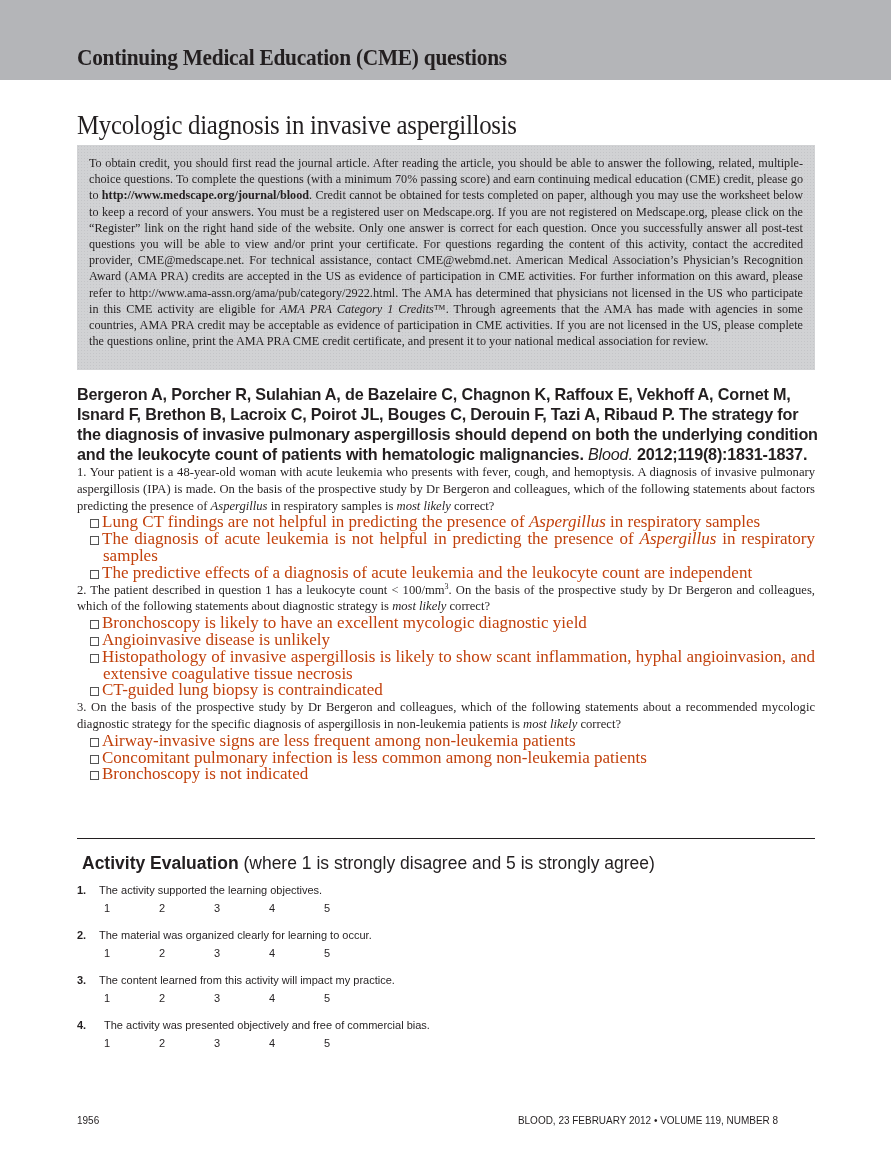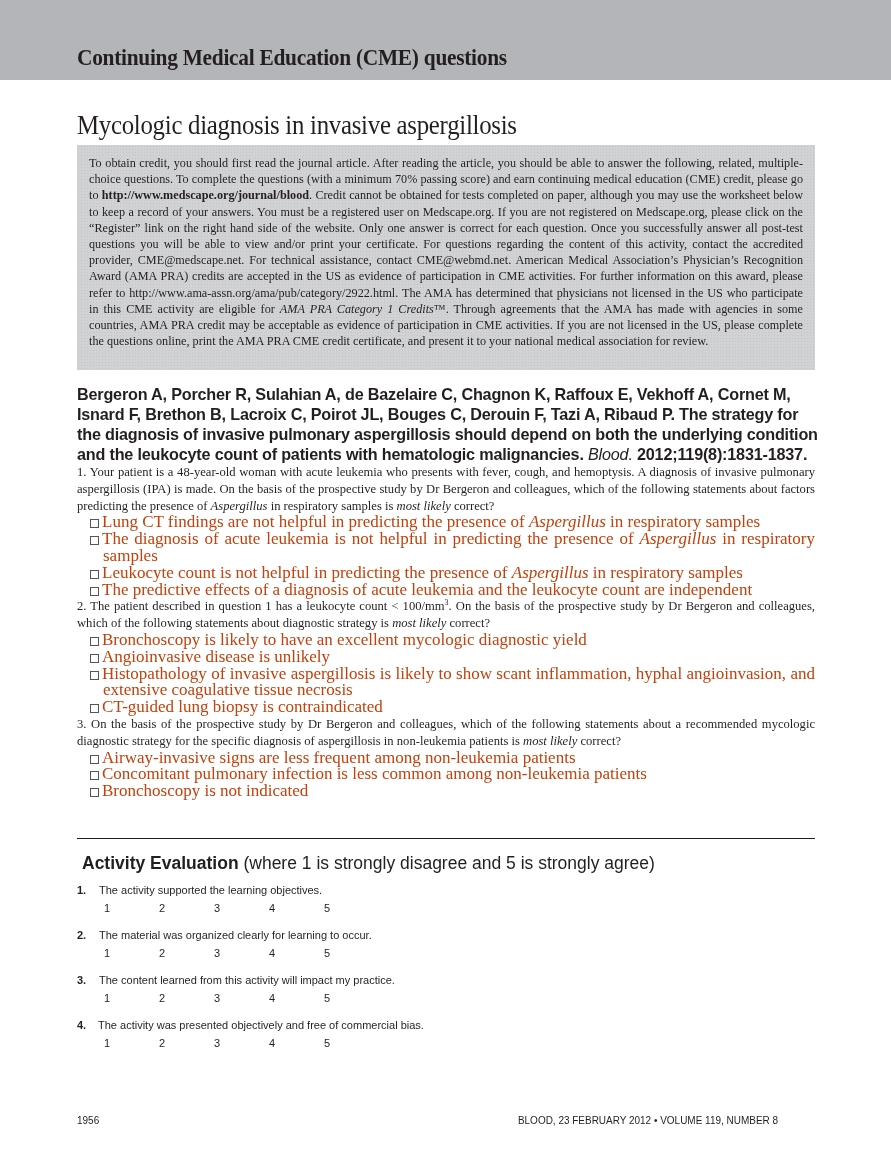--- a/index.html
+++ b/index.html
@@ -107,21 +107,20 @@
 
 <div class="citation"><span>Bergeron A, Porcher R, Sulahian A, de Bazelaire C, Chagnon K, Raffoux E, Vekhoff A, Cornet M, Isnard F, Brethon B, Lacroix C, Poirot JL, Bouges C, Derouin F, Tazi A, Ribaud P. The strategy for the diagnosis of invasive pulmonary aspergillosis should depend on both the underlying condition and the leukocyte count of patients with hematologic malignancies.</span> <span class="journal">Blood.</span> <span>2012;119(8):1831-1837.</span></div>
 
 <div class="questions">
 
   <div class="question">
     <p class="q-stem"><span>1. Your patient is a 48-year-old woman with acute leukemia who presents with fever, cough, and hemoptysis. A diagnosis of invasive pulmonary aspergillosis (IPA) is made. On the basis of the prospective study by Dr Bergeron and colleagues, which of the following statements about factors predicting the presence of </span><i>Aspergillus</i><span> in respiratory samples is </span><i>most likely</i><span> correct?</span></p>
     <ul class="q-options">
       <li class="q-option"><span class="checkbox"></span><span>Lung CT findings are not helpful in predicting the presence of </span><i>Aspergillus</i><span> in respiratory samples</span></li>
       <li class="q-option"><span class="checkbox"></span><span>The diagnosis of acute leukemia is not helpful in predicting the presence of </span><i>Aspergillus</i><span> in respiratory samples</span></li>
-      <li class="q-option"><span class="checkbox"></span><span>Leukocyte count is not helpful in predicting the presence of </span><i>Aspergillus</i><span> in respiratory samples</span></li>
       <li class="q-option"><span class="checkbox"></span><span>The predictive effects of a diagnosis of acute leukemia and the leukocyte count are independent</span><i></i><span></span></li>
     </ul>
   </div>
 
   <div class="question">
     <p class="q-stem"><span>2. The patient described in question 1 has a leukocyte count &lt; 100/mm</span><sup style="font-size:8px;line-height:0">3</sup><span>. On the basis of the prospective study by Dr Bergeron and colleagues, which of the following statements about diagnostic strategy is </span><i>most likely</i><span> correct?</span></p>
     <ul class="q-options">
       <li class="q-option"><span class="checkbox"></span><span>Bronchoscopy is likely to have an excellent mycologic diagnostic yield</span></li>
       <li class="q-option"><span class="checkbox"></span><span>Angioinvasive disease is unlikely</span></li>
       <li class="q-option"><span class="checkbox"></span><span>Histopathology of invasive aspergillosis is likely to show scant inflammation, hyphal angioinvasion, and extensive coagulative tissue necrosis</span></li>
@@ -172,21 +171,21 @@
     <div class="eval-scale">
       <span style="left:0">1</span>
       <span style="left:55px">2</span>
       <span style="left:110px">3</span>
       <span style="left:165px">4</span>
       <span style="left:220px">5</span>
     </div>
   </div>
   <div class="eval-item">
     <span class="eval-num">4.</span>
-    <span class="eval-text" style="left:21px">The activity was presented objectively and free of commercial bias.</span>
+    <span class="eval-text" style="left:27px">The activity was presented objectively and free of commercial bias.</span>
     <div class="eval-scale">
       <span style="left:0">1</span>
       <span style="left:55px">2</span>
       <span style="left:110px">3</span>
       <span style="left:165px">4</span>
       <span style="left:220px">5</span>
     </div>
   </div>
 </div>
 

